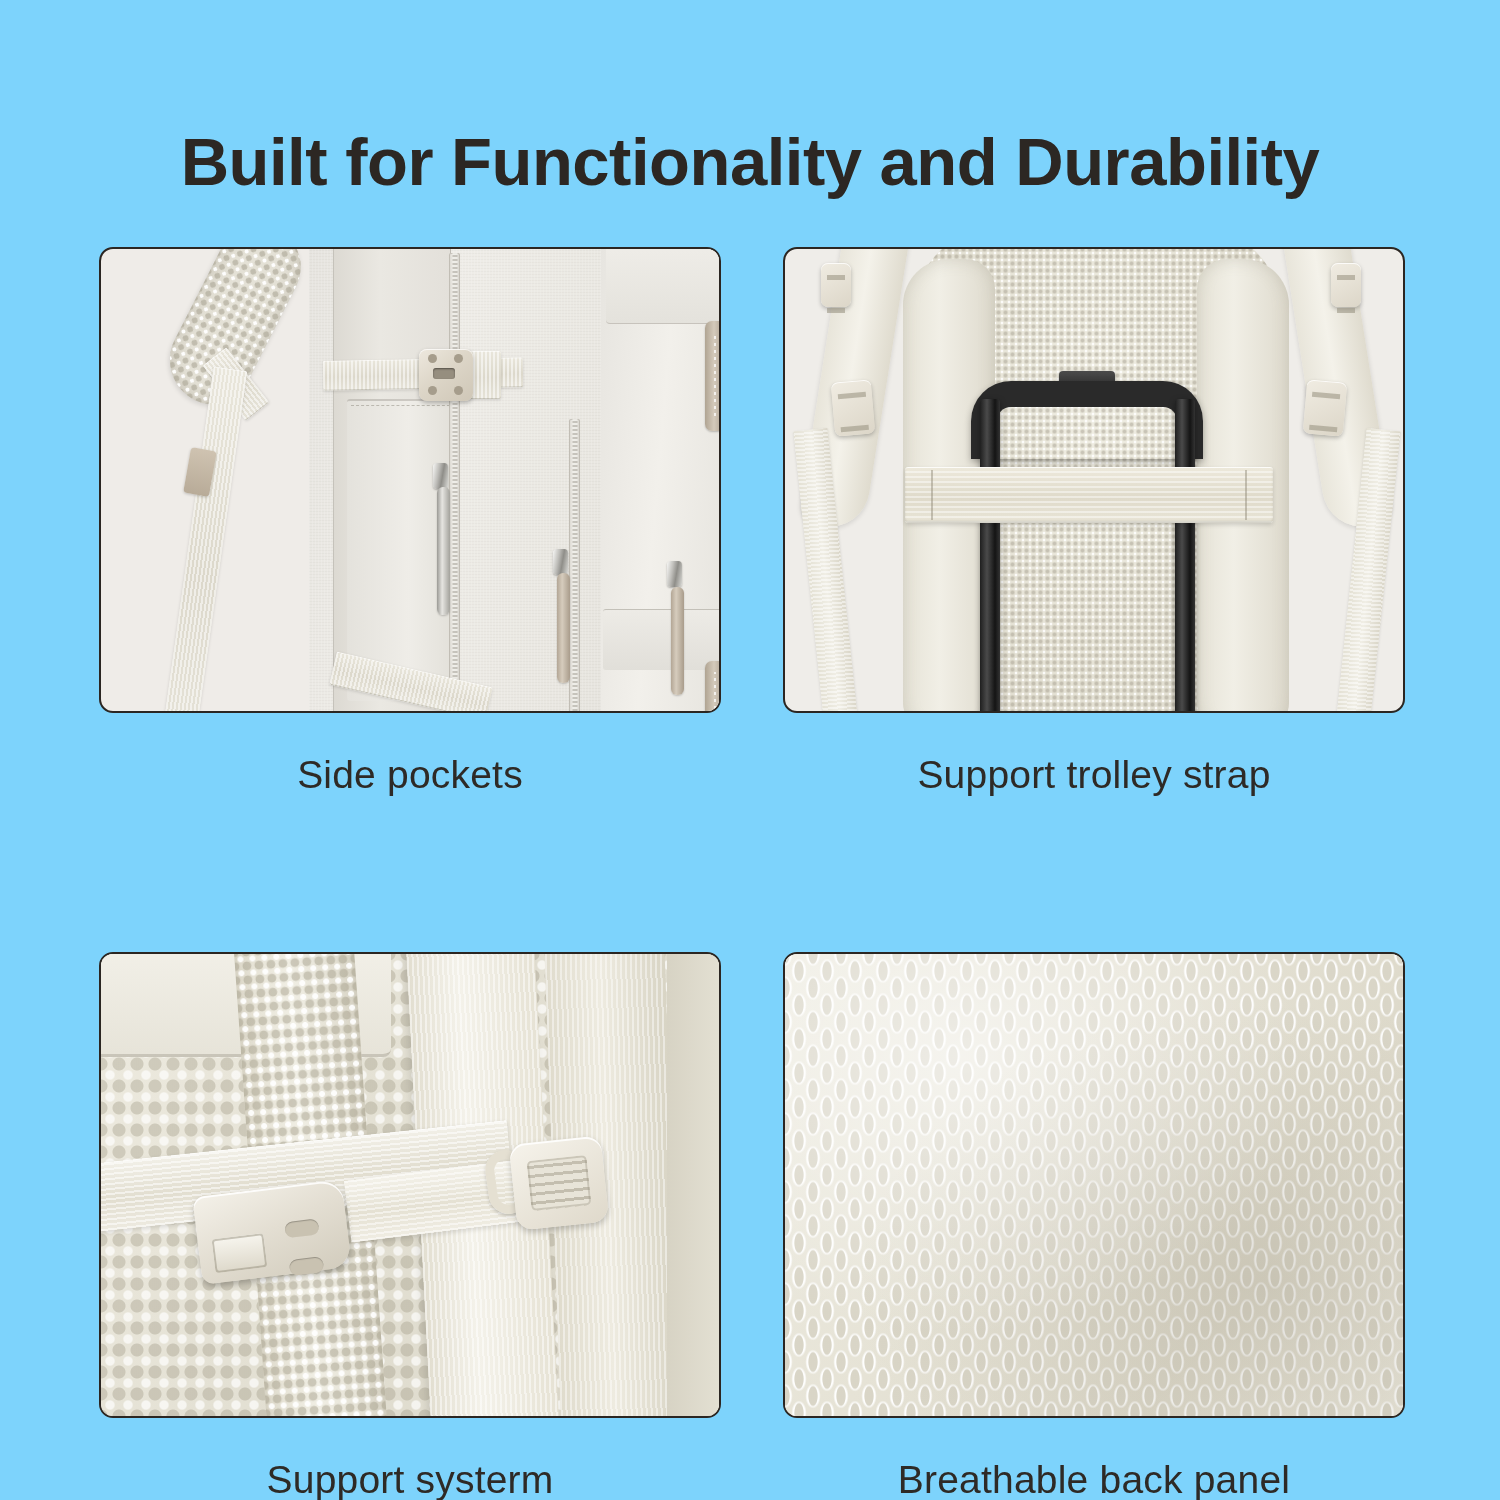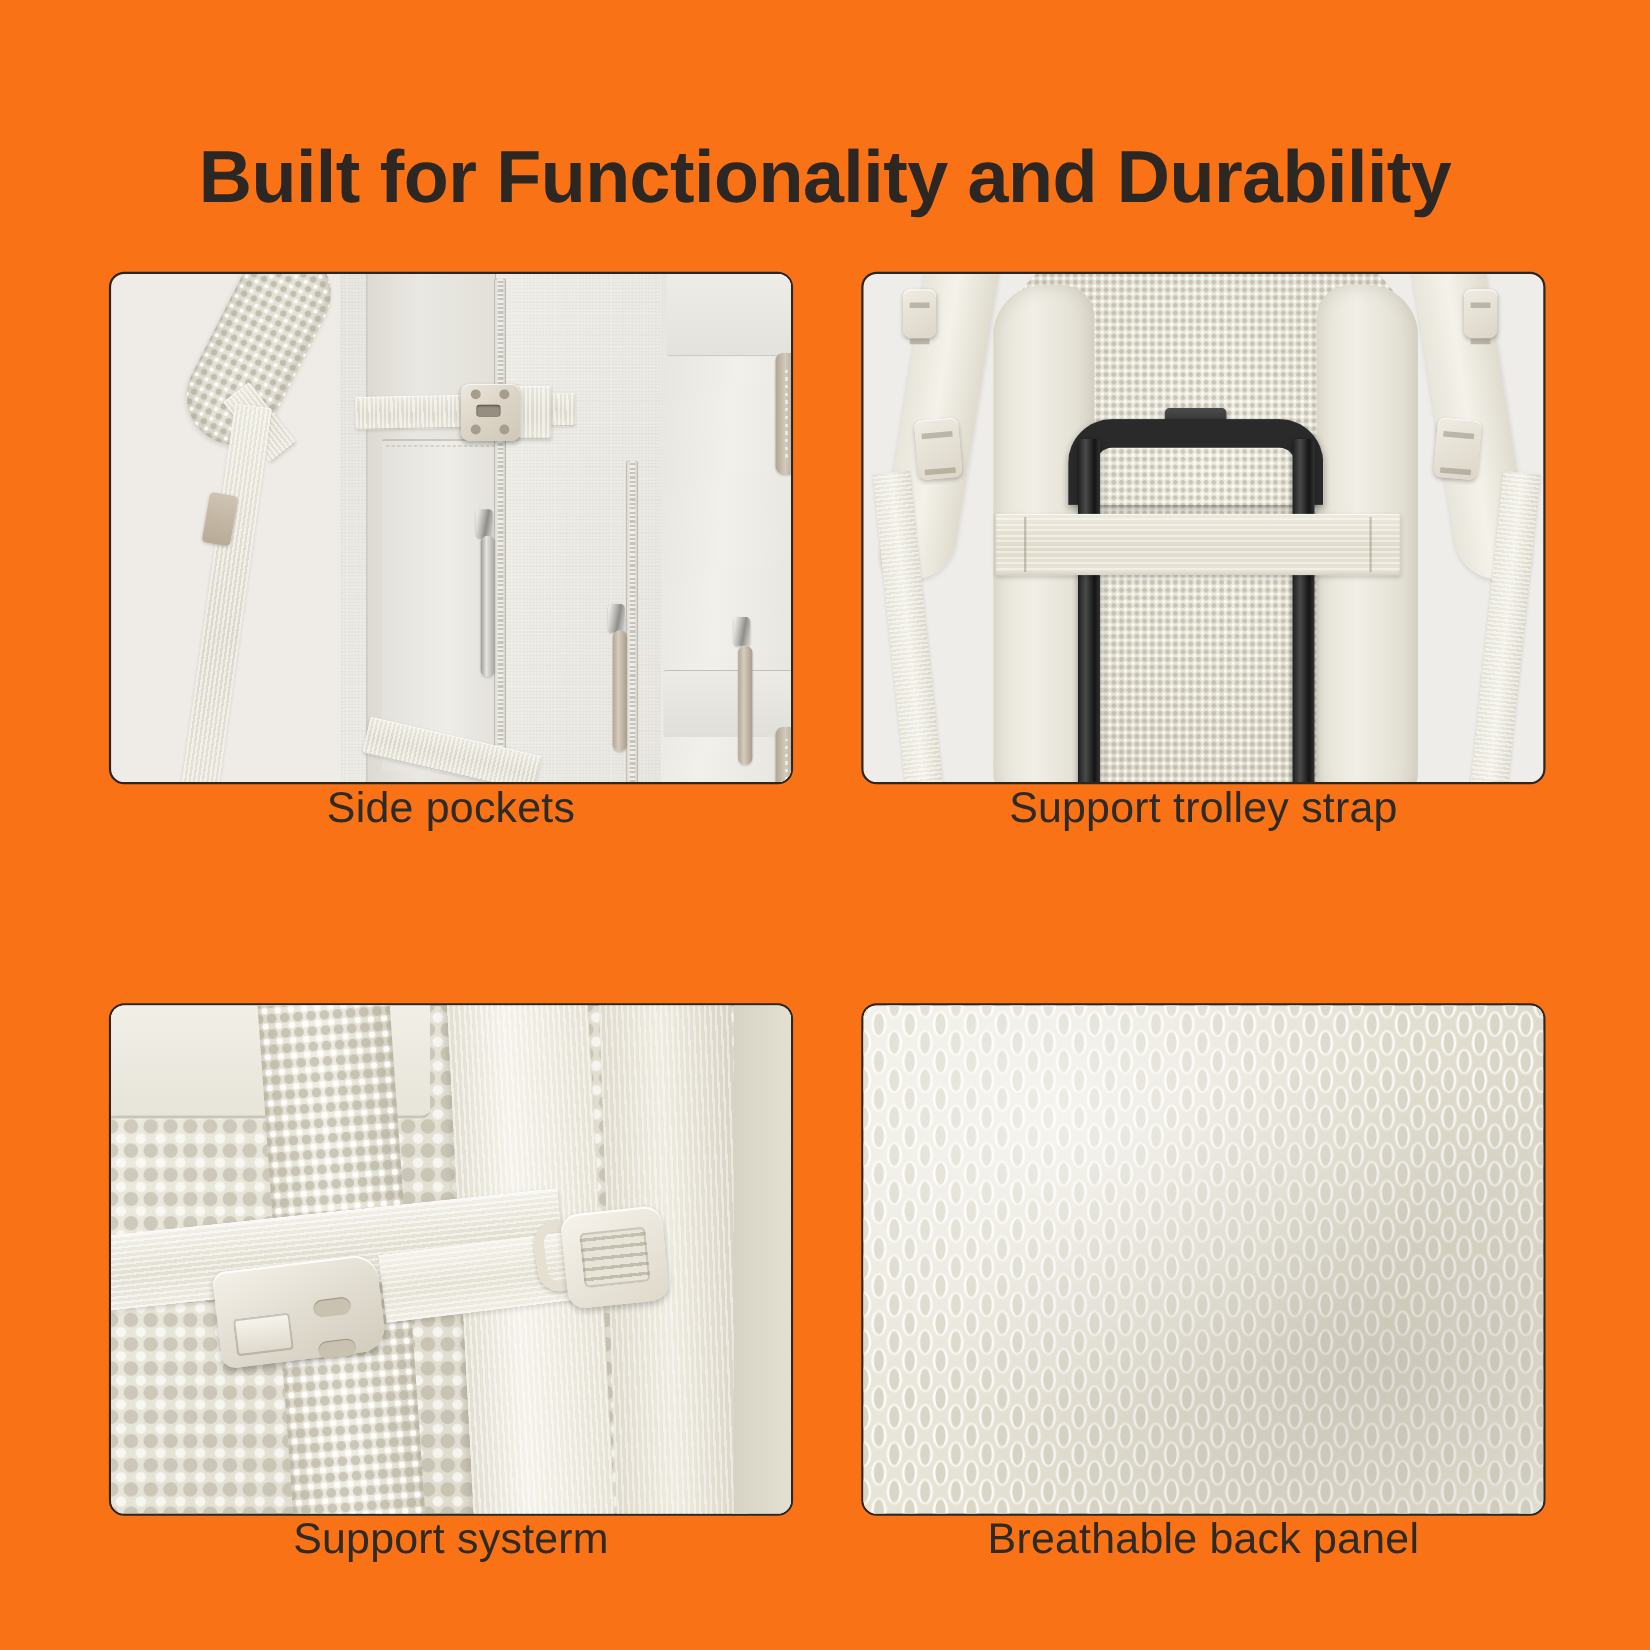--- a/index.html
+++ b/index.html
@@ -11,21 +11,21 @@
     height: 1500px;
     background: #F5F1ED;
     font-family: "Liberation Sans", sans-serif;
     overflow: hidden;
   }
 
   .page {
     position: relative;
     width: 1500px;
     height: 1500px;
-    background: #f97316;
+    background: #7dd3fc;
     box-sizing: border-box;
   }
 
   
   .headline {
     position: absolute;
     left: 0;
     top: 82px;
     width: 1500px;
     text-align: center;
@@ -61,20 +61,21 @@
     width: 622px;
     height: 466px;
     border: 2px solid #2B2622;
     border-radius: 14px;
     background: #EDE9E5;
     overflow: hidden;
     box-sizing: border-box;
   }
 
   .caption {
+    margin-top: 40px;
     text-align: center;
     font-family: "Liberation Sans", sans-serif;
     font-weight: 400;
     font-size: 39px;
     letter-spacing: 0.2px;
     color: #2E2A26;
     white-space: nowrap;
   }
 
   .scene { position: absolute; inset: 0; }

